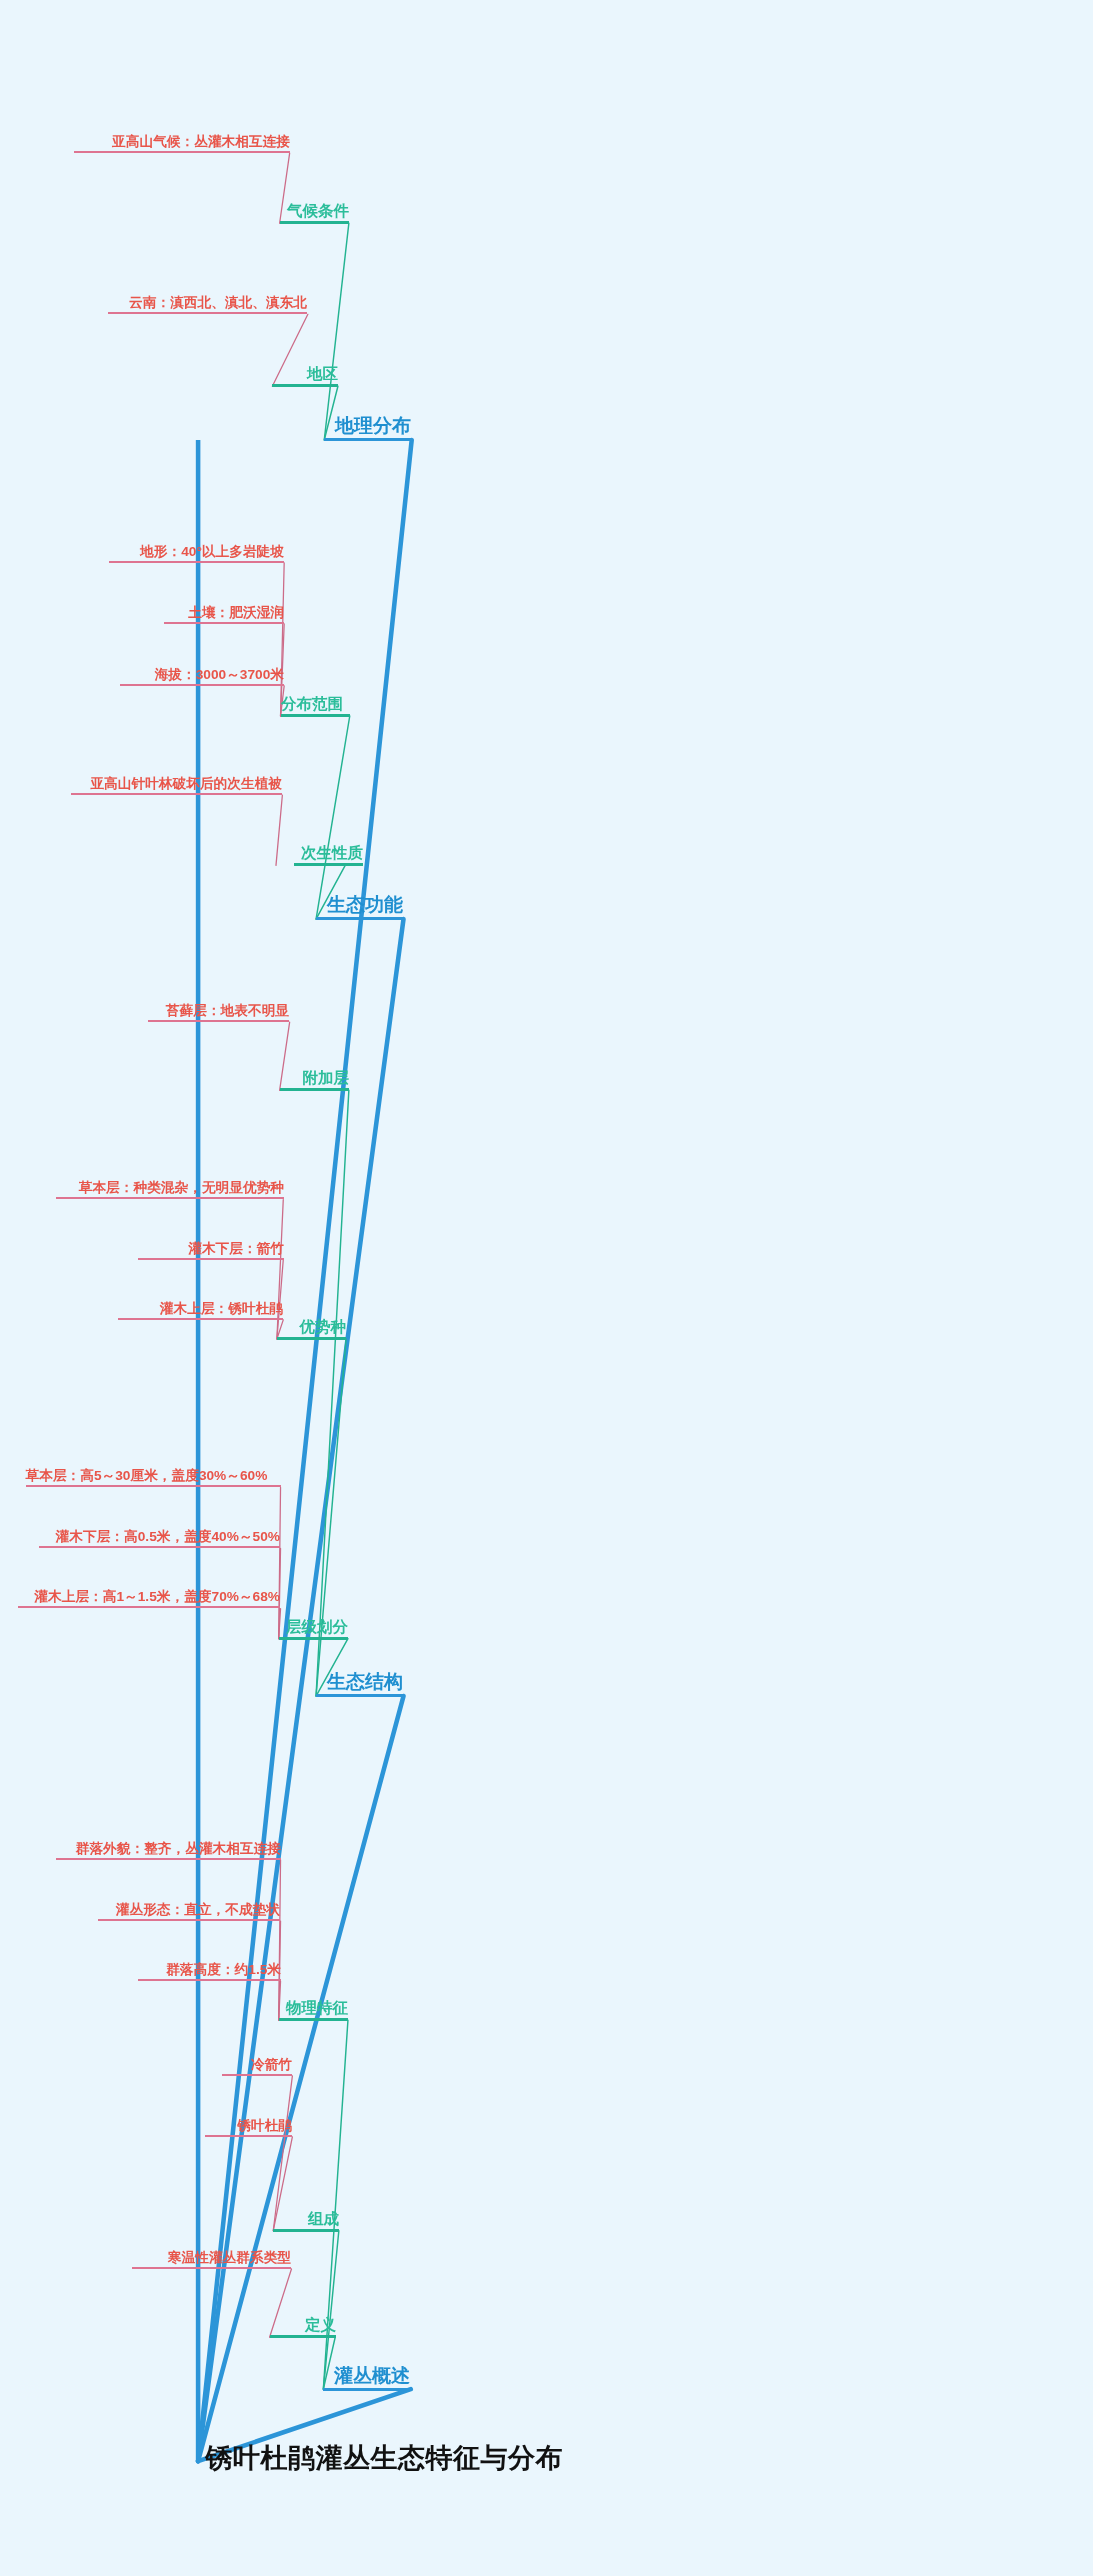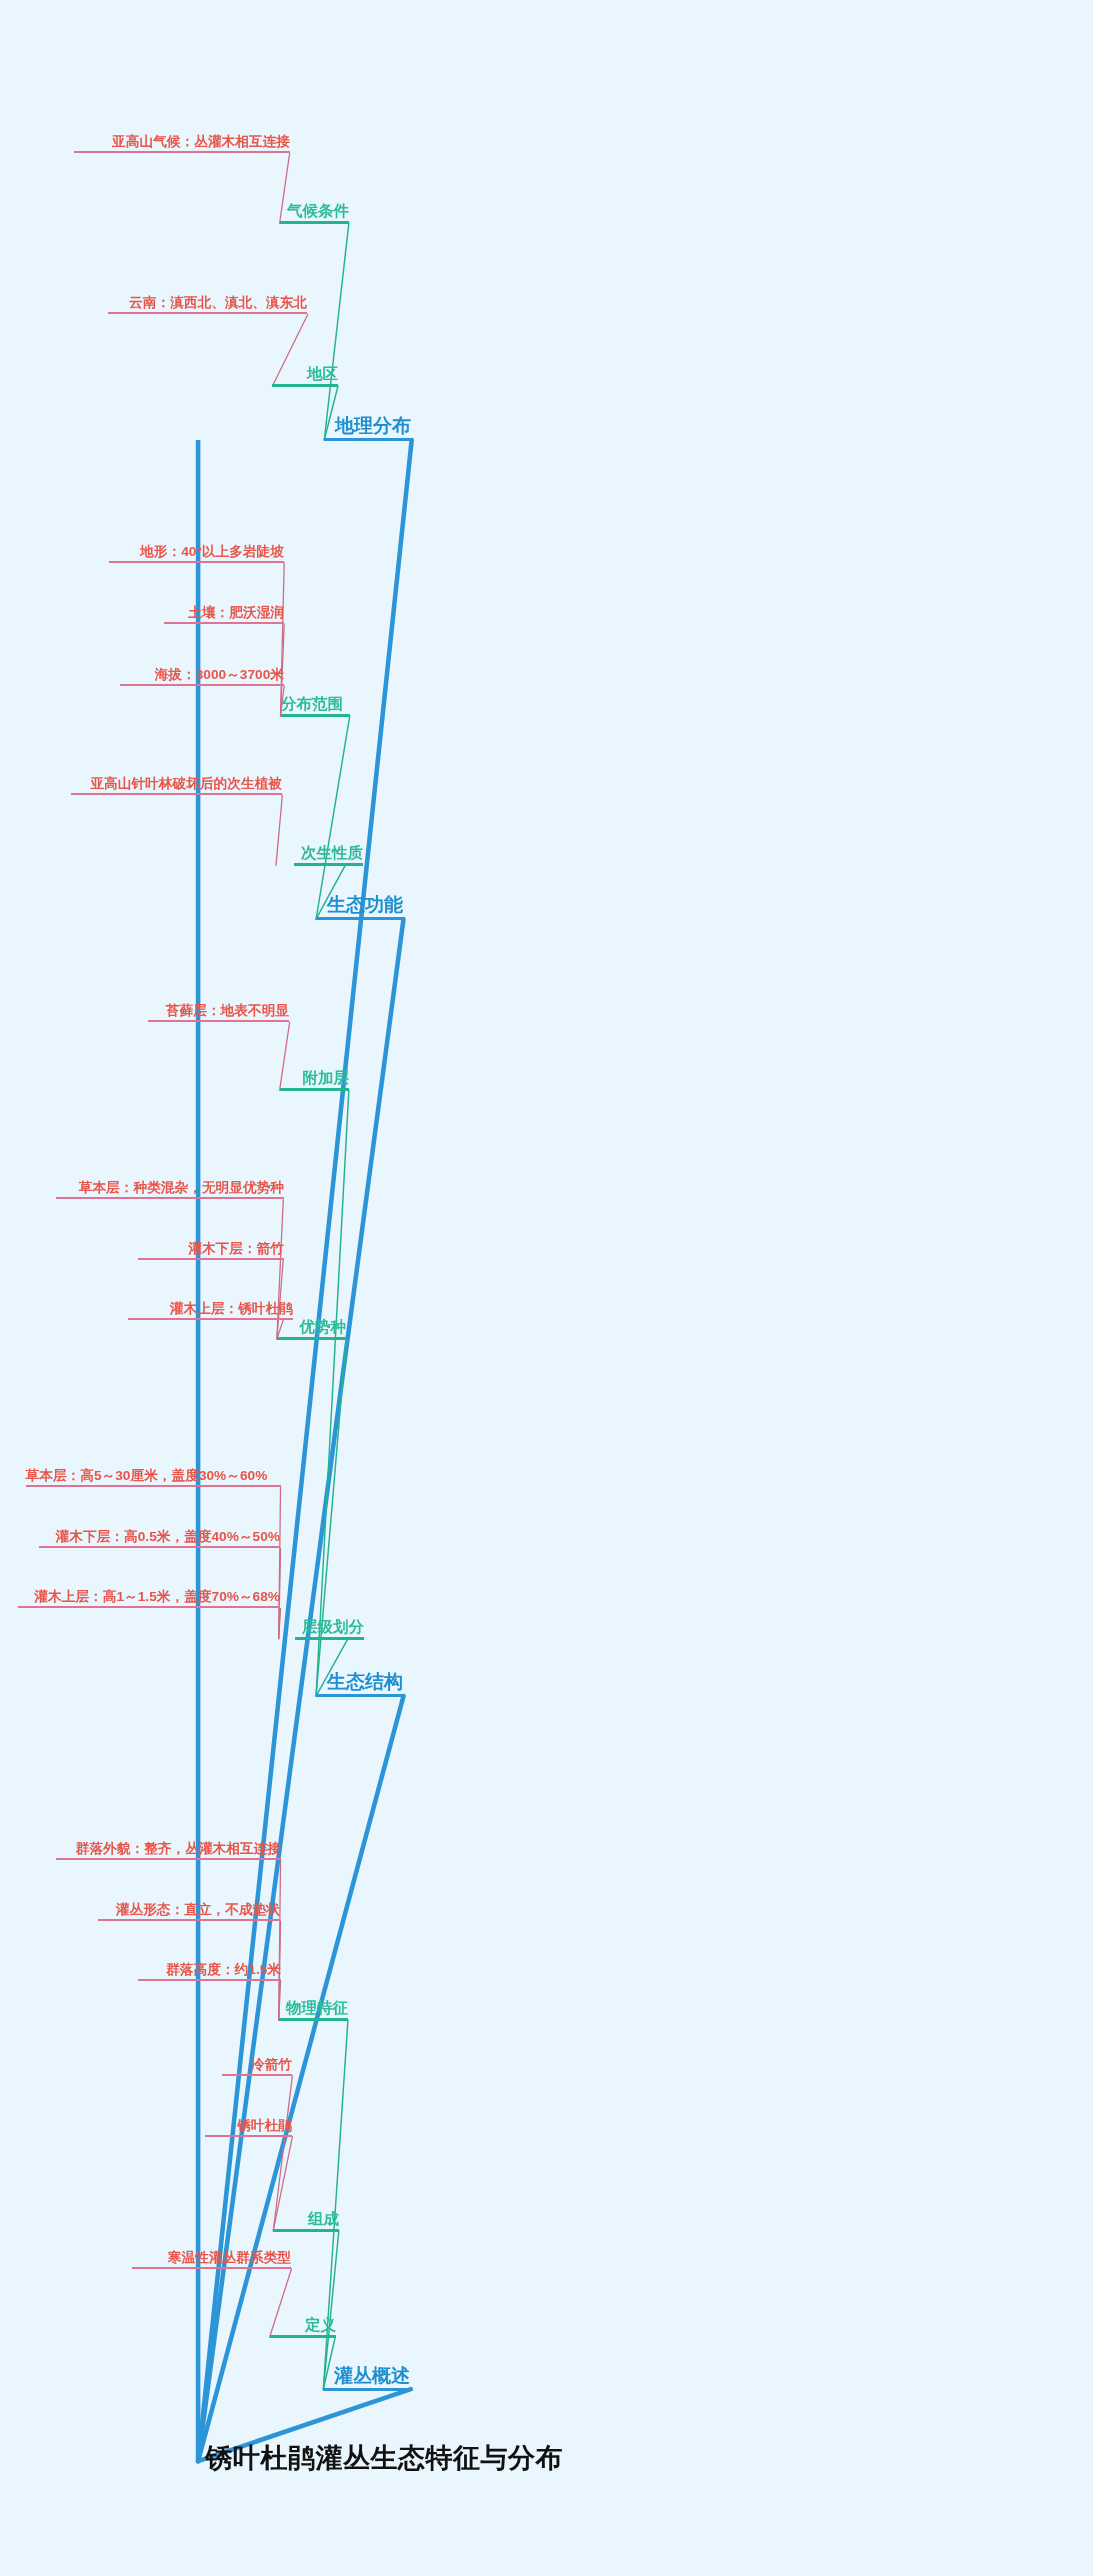--- a/index.html
+++ b/index.html
@@ -184,25 +184,25 @@
         <span class="rule" style="width: 69px; margin-left: 0px;"></span>
       </div>
       <div class="node lvl3" id="b2c1l0" style="width: 228px; left: 56px; top: 1181px;">
         <span class="label" style="text-align: right;">草本层：种类混杂，无明显优势种</span>
         <span class="rule" style="width: 228px; margin-left: 0px;"></span>
       </div>
       <div class="node lvl3" id="b2c1l1" style="width: 146px; left: 138px; top: 1242px;">
         <span class="label" style="text-align: right;">灌木下层：箭竹</span>
         <span class="rule" style="width: 146px; margin-left: 0px;"></span>
       </div>
-      <div class="node lvl3" id="b2c1l2" style="width: 165px; left: 128px; top: 1302px;">
+      <div class="node lvl3" id="b2c1l2" style="width: 165px; left: 118px; top: 1302px;">
         <span class="label" style="text-align: right;">灌木上层：锈叶杜鹃</span>
         <span class="rule" style="width: 165px; margin-left: 0px;"></span>
       </div>
-      <div class="node lvl2" id="b2c2" style="width: 69px; left: 279px; top: 1619px; padding-left: 16px;">
+      <div class="node lvl2" id="b2c2" style="width: 69px; left: 279px; top: 1619px;">
         <span class="label" style="text-align: right;">层级划分</span>
         <span class="rule" style="width: 69px; margin-left: 0px;"></span>
       </div>
       <div class="node lvl3" id="b2c2l0" style="width: 255px; left: 25.5px; top: 1469px;">
         <span class="label" style="text-align: left;">草本层：高5～30厘米，盖度30%～60%</span>
         <span class="rule" style="width: 255px; margin-left: 0px;"></span>
       </div>
       <div class="node lvl3" id="b2c2l1" style="width: 241px; left: 39px; top: 1530px;">
         <span class="label" style="text-align: right;">灌木下层：高0.5米，盖度40%～50%</span>
         <span class="rule" style="width: 241px; margin-left: 0px;"></span>

